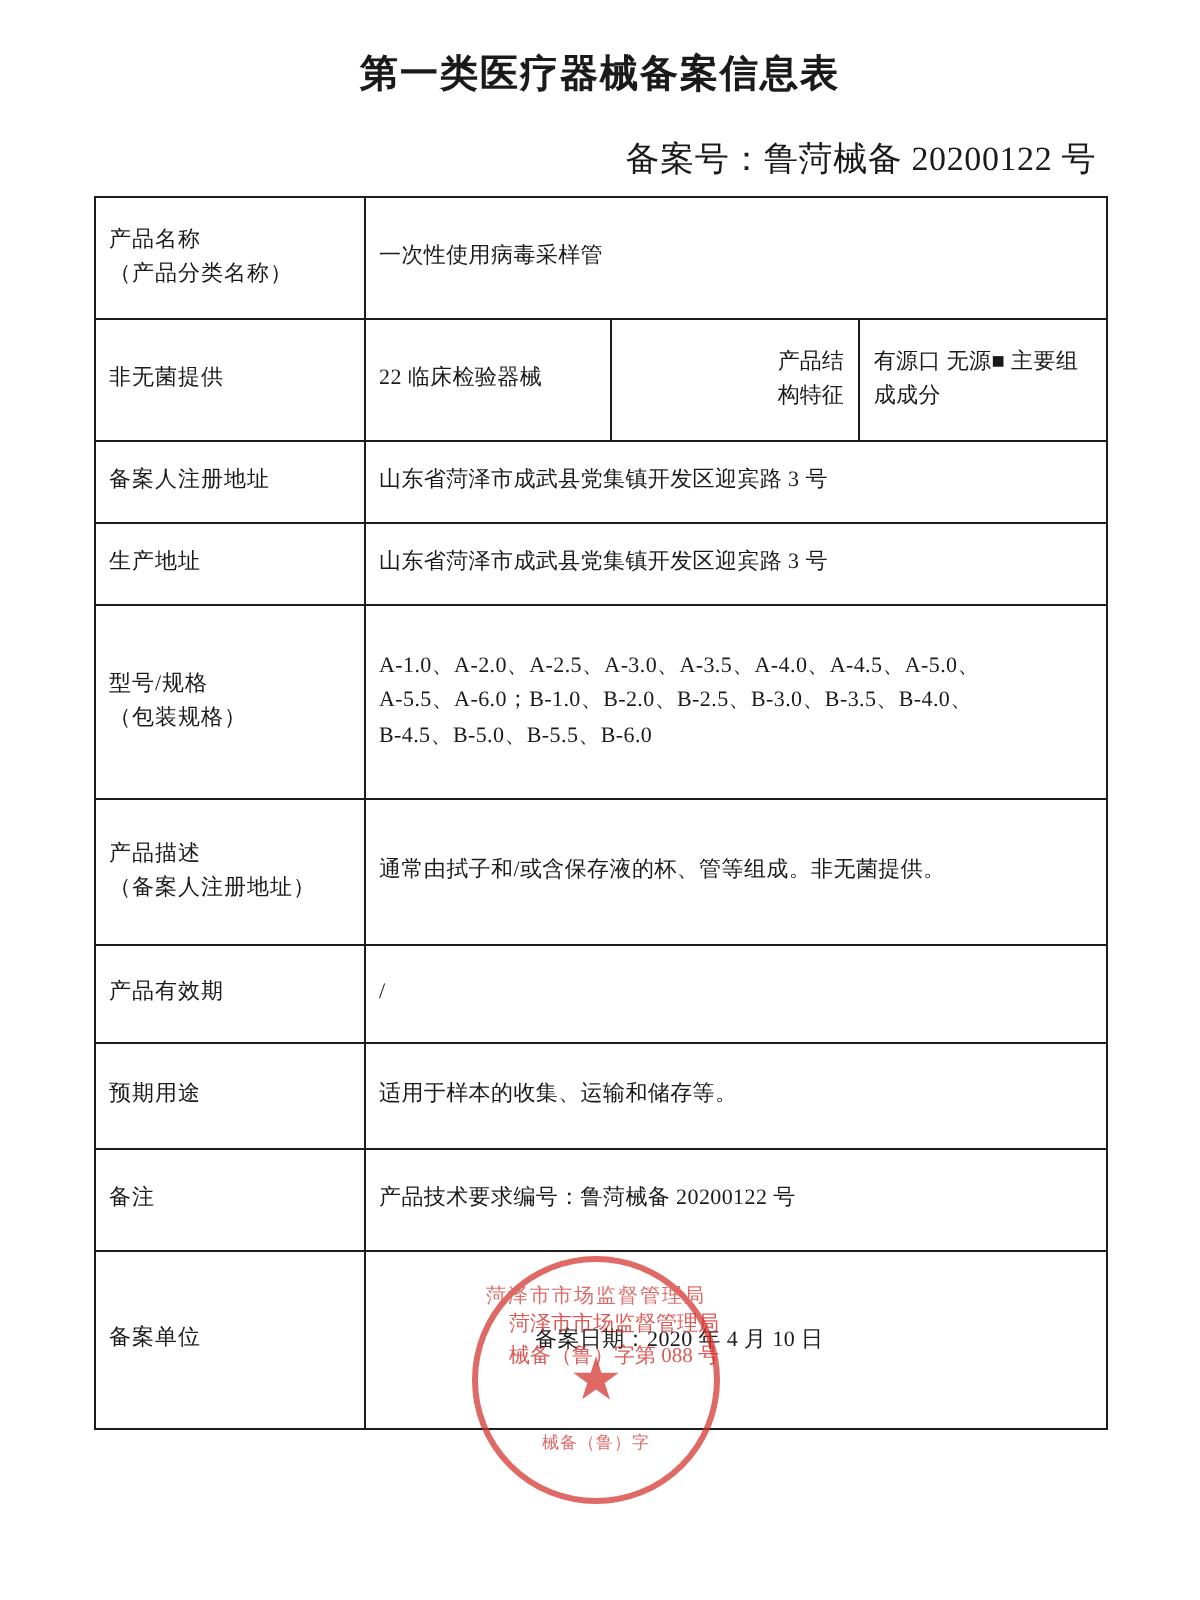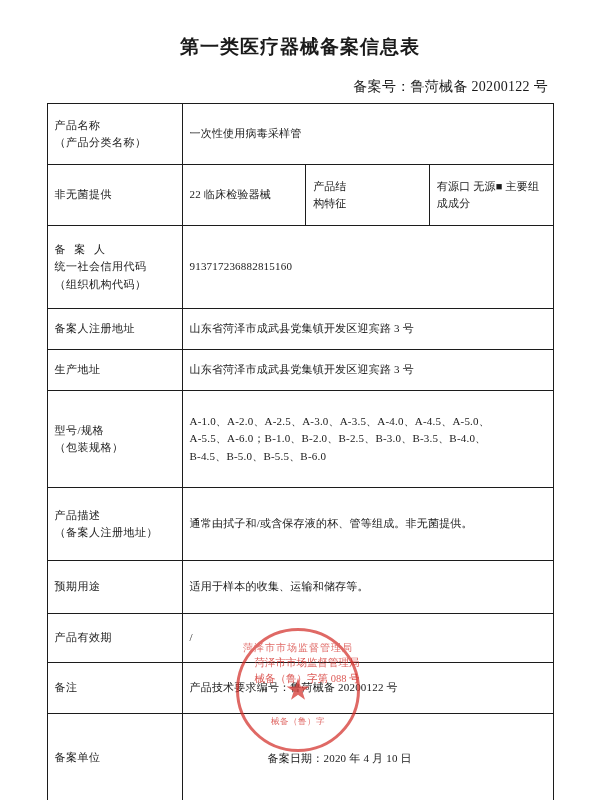--- a/index.html
+++ b/index.html
@@ -13,33 +13,33 @@
     font-family: "Liberation Serif", "DejaVu Serif", serif;
     color: #1a1a1a;
     position: relative;
     overflow: hidden;
   }
   .page {
     position: relative;
     width: 600px;
     height: 800px;
     box-sizing: border-box;
-    padding: 34px 46px 0 46px;
+    padding: 24px 46px 0 46px;
   }
   .doc-title {
     text-align: center;
     font-size: 19px;
     font-weight: bold;
     letter-spacing: 1px;
     margin: 0 0 18px 0;
     font-family: "Liberation Serif", "DejaVu Serif", serif;
   }
   .record-no {
     text-align: right;
-    font-size: 14px;
+    font-size: 17px;
     margin: 12px 6px 7px 0;
     letter-spacing: 0.3px;
   }
   table.form {
     border-collapse: collapse;
     width: 507px;
     table-layout: fixed;
     margin: 0 auto;
   }
   table.form td {
@@ -59,21 +59,21 @@
   }
   td.value {
     font-size: 11px;
     letter-spacing: 0.2px;
     margin-top: 19px;
   }
   .sp {
     letter-spacing: 3px;
   }
   .cell-sub-label {
-    text-align: left;
+    text-align: right;
     width: 78px;
     font-size: 11px;
     line-height: 1.45;
   }
   .checkline {
     letter-spacing: 0.4px;
     font-size: 11px;
   }
   .multiline {
     line-height: 1.85;
@@ -160,28 +160,20 @@
         <td class="label h-mid">非无菌提供</td>
         <td class="value" style="width:118px">22 临床检验器械</td>
         <td class="cell-sub-label">
           <div>产品结</div>
           <div>构特征</div>
         </td>
         <td class="value checkline">有源口 无源■ 主要组成成分</td>
       </tr>
 
 
-      <tr>
-        <td class="label h-tall">
-          <div class="sp">备 案 人</div>
-          <div>统一社会信用代码</div>
-          <div>（组织机构代码）</div>
-        </td>
-        <td class="value" colspan="3">913717236882815160</td>
-      </tr>
 
       <tr>
         <td class="label h-sm">备案人注册地址</td>
         <td class="value" colspan="3">山东省菏泽市成武县党集镇开发区迎宾路 3 号</td>
       </tr>
 
       <tr>
         <td class="label h-sm">生产地址</td>
         <td class="value" colspan="3">山东省菏泽市成武县党集镇开发区迎宾路 3 号</td>
       </tr>
@@ -200,27 +192,27 @@
 
       <tr>
         <td class="label" style="height:62px">
           <div>产品描述</div>
           <div>（备案人注册地址）</div>
         </td>
         <td class="value" colspan="3">通常由拭子和/或含保存液的杯、管等组成。非无菌提供。</td>
       </tr>
 
       <tr>
+        <td class="label" style="height:38px">产品有效期</td>
+        <td class="value" colspan="3">/</td>
+      </tr>
+
+      <tr>
         <td class="label" style="height:42px">预期用途</td>
         <td class="value" colspan="3">适用于样本的收集、运输和储存等。</td>
-      </tr>
-
-      <tr>
-        <td class="label" style="height:38px">产品有效期</td>
-        <td class="value" colspan="3">/</td>
       </tr>
 
       <tr>
         <td class="label" style="height:40px">备注</td>
         <td class="value" colspan="3">产品技术要求编号：鲁菏械备 20200122 号</td>
       </tr>
 
       <tr>
         <td class="label" style="height:78px">备案单位</td>
         <td class="value" colspan="3">

